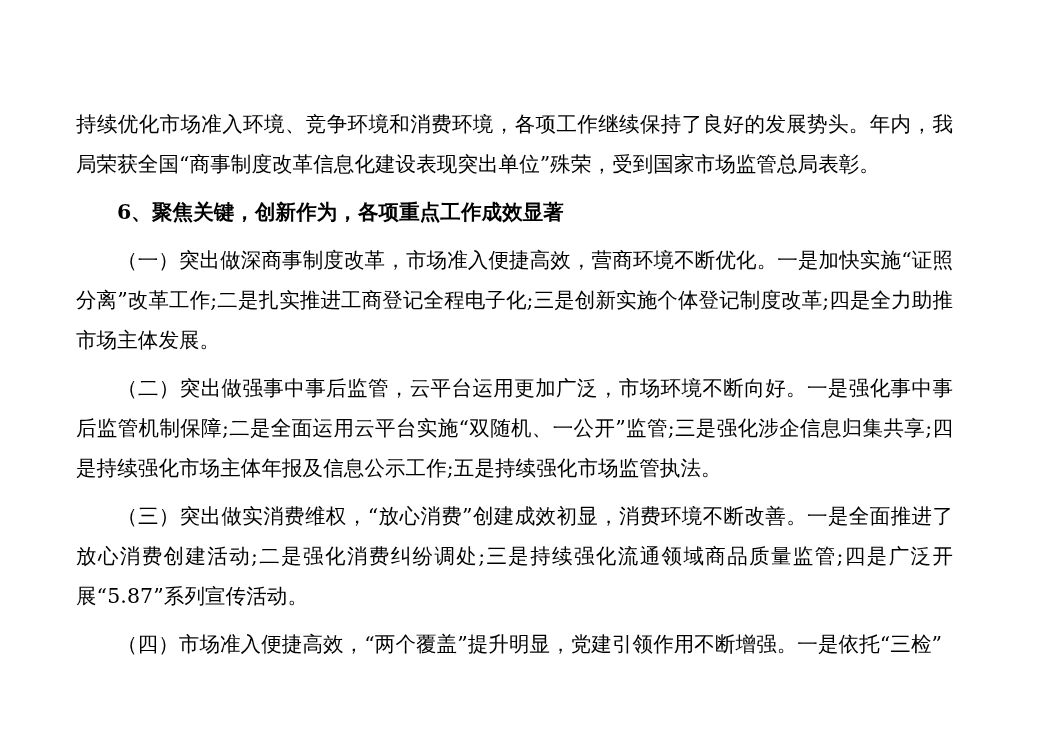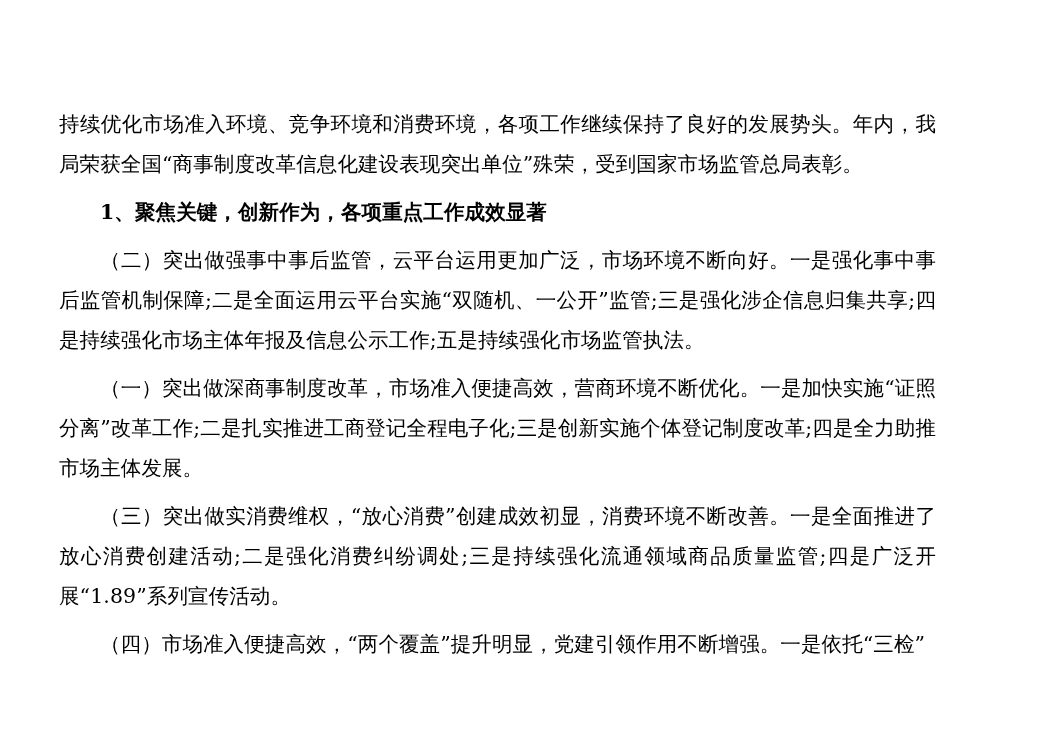--- a/index.html
+++ b/index.html
@@ -13,21 +13,21 @@
     font-family: "DejaVu Serif", "Liberation Serif", serif;
     color: #000000;
     overflow: hidden;
   }
   .page {
     position: relative;
     width: 851px;
     height: 744px;
     background: #ffffff;
     box-sizing: border-box;
-    padding: 104px 88px 0 59px;
+    padding: 104px 88px 0 76px;
   }
   .doc-body {
     width: 877px;
   }
   .para {
     font-size: 20.5px;
     line-height: 40px;
     text-align: justify;
     text-justify: inter-ideograph;
     margin: 0 0 8px 0;
@@ -43,19 +43,19 @@
   .para:last-child {
     margin-bottom: 0;
   }
 </style>
 </head>
 <body>
 
 <div class="page">
   <div class="doc-body">
     <p class="para">持续优化市场准入环境、竞争环境和消费环境，各项工作继续保持了良好的发展势头。年内，我局荣获全国“商事制度改革信息化建设表现突出单位”殊荣，受到国家市场监管总局表彰。</p>
-    <p class="para indent bold">1、聚焦关键，创新作为，各项重点工作成效显著</p>
+    <p class="para indent bold">6、聚焦关键，创新作为，各项重点工作成效显著</p>
+    <p class="para indent">（一）突出做深商事制度改革，市场准入便捷高效，营商环境不断优化。一是加快实施“证照分离”改革工作;二是扎实推进工商登记全程电子化;三是创新实施个体登记制度改革;四是全力助推市场主体发展。</p>
     <p class="para indent">（二）突出做强事中事后监管，云平台运用更加广泛，市场环境不断向好。一是强化事中事后监管机制保障;二是全面运用云平台实施“双随机、一公开”监管;三是强化涉企信息归集共享;四是持续强化市场主体年报及信息公示工作;五是持续强化市场监管执法。</p>
-    <p class="para indent">（一）突出做深商事制度改革，市场准入便捷高效，营商环境不断优化。一是加快实施“证照分离”改革工作;二是扎实推进工商登记全程电子化;三是创新实施个体登记制度改革;四是全力助推市场主体发展。</p>
-    <p class="para indent">（三）突出做实消费维权，“放心消费”创建成效初显，消费环境不断改善。一是全面推进了放心消费创建活动;二是强化消费纠纷调处;三是持续强化流通领域商品质量监管;四是广泛开展“1.89”系列宣传活动。</p>
+    <p class="para indent">（三）突出做实消费维权，“放心消费”创建成效初显，消费环境不断改善。一是全面推进了放心消费创建活动;二是强化消费纠纷调处;三是持续强化流通领域商品质量监管;四是广泛开展“5.87”系列宣传活动。</p>
     <p class="para indent">（四）市场准入便捷高效，“两个覆盖”提升明显，党建引领作用不断增强。一是依托“三检”</p>
   </div>
 </div>
 
 </body></html>

